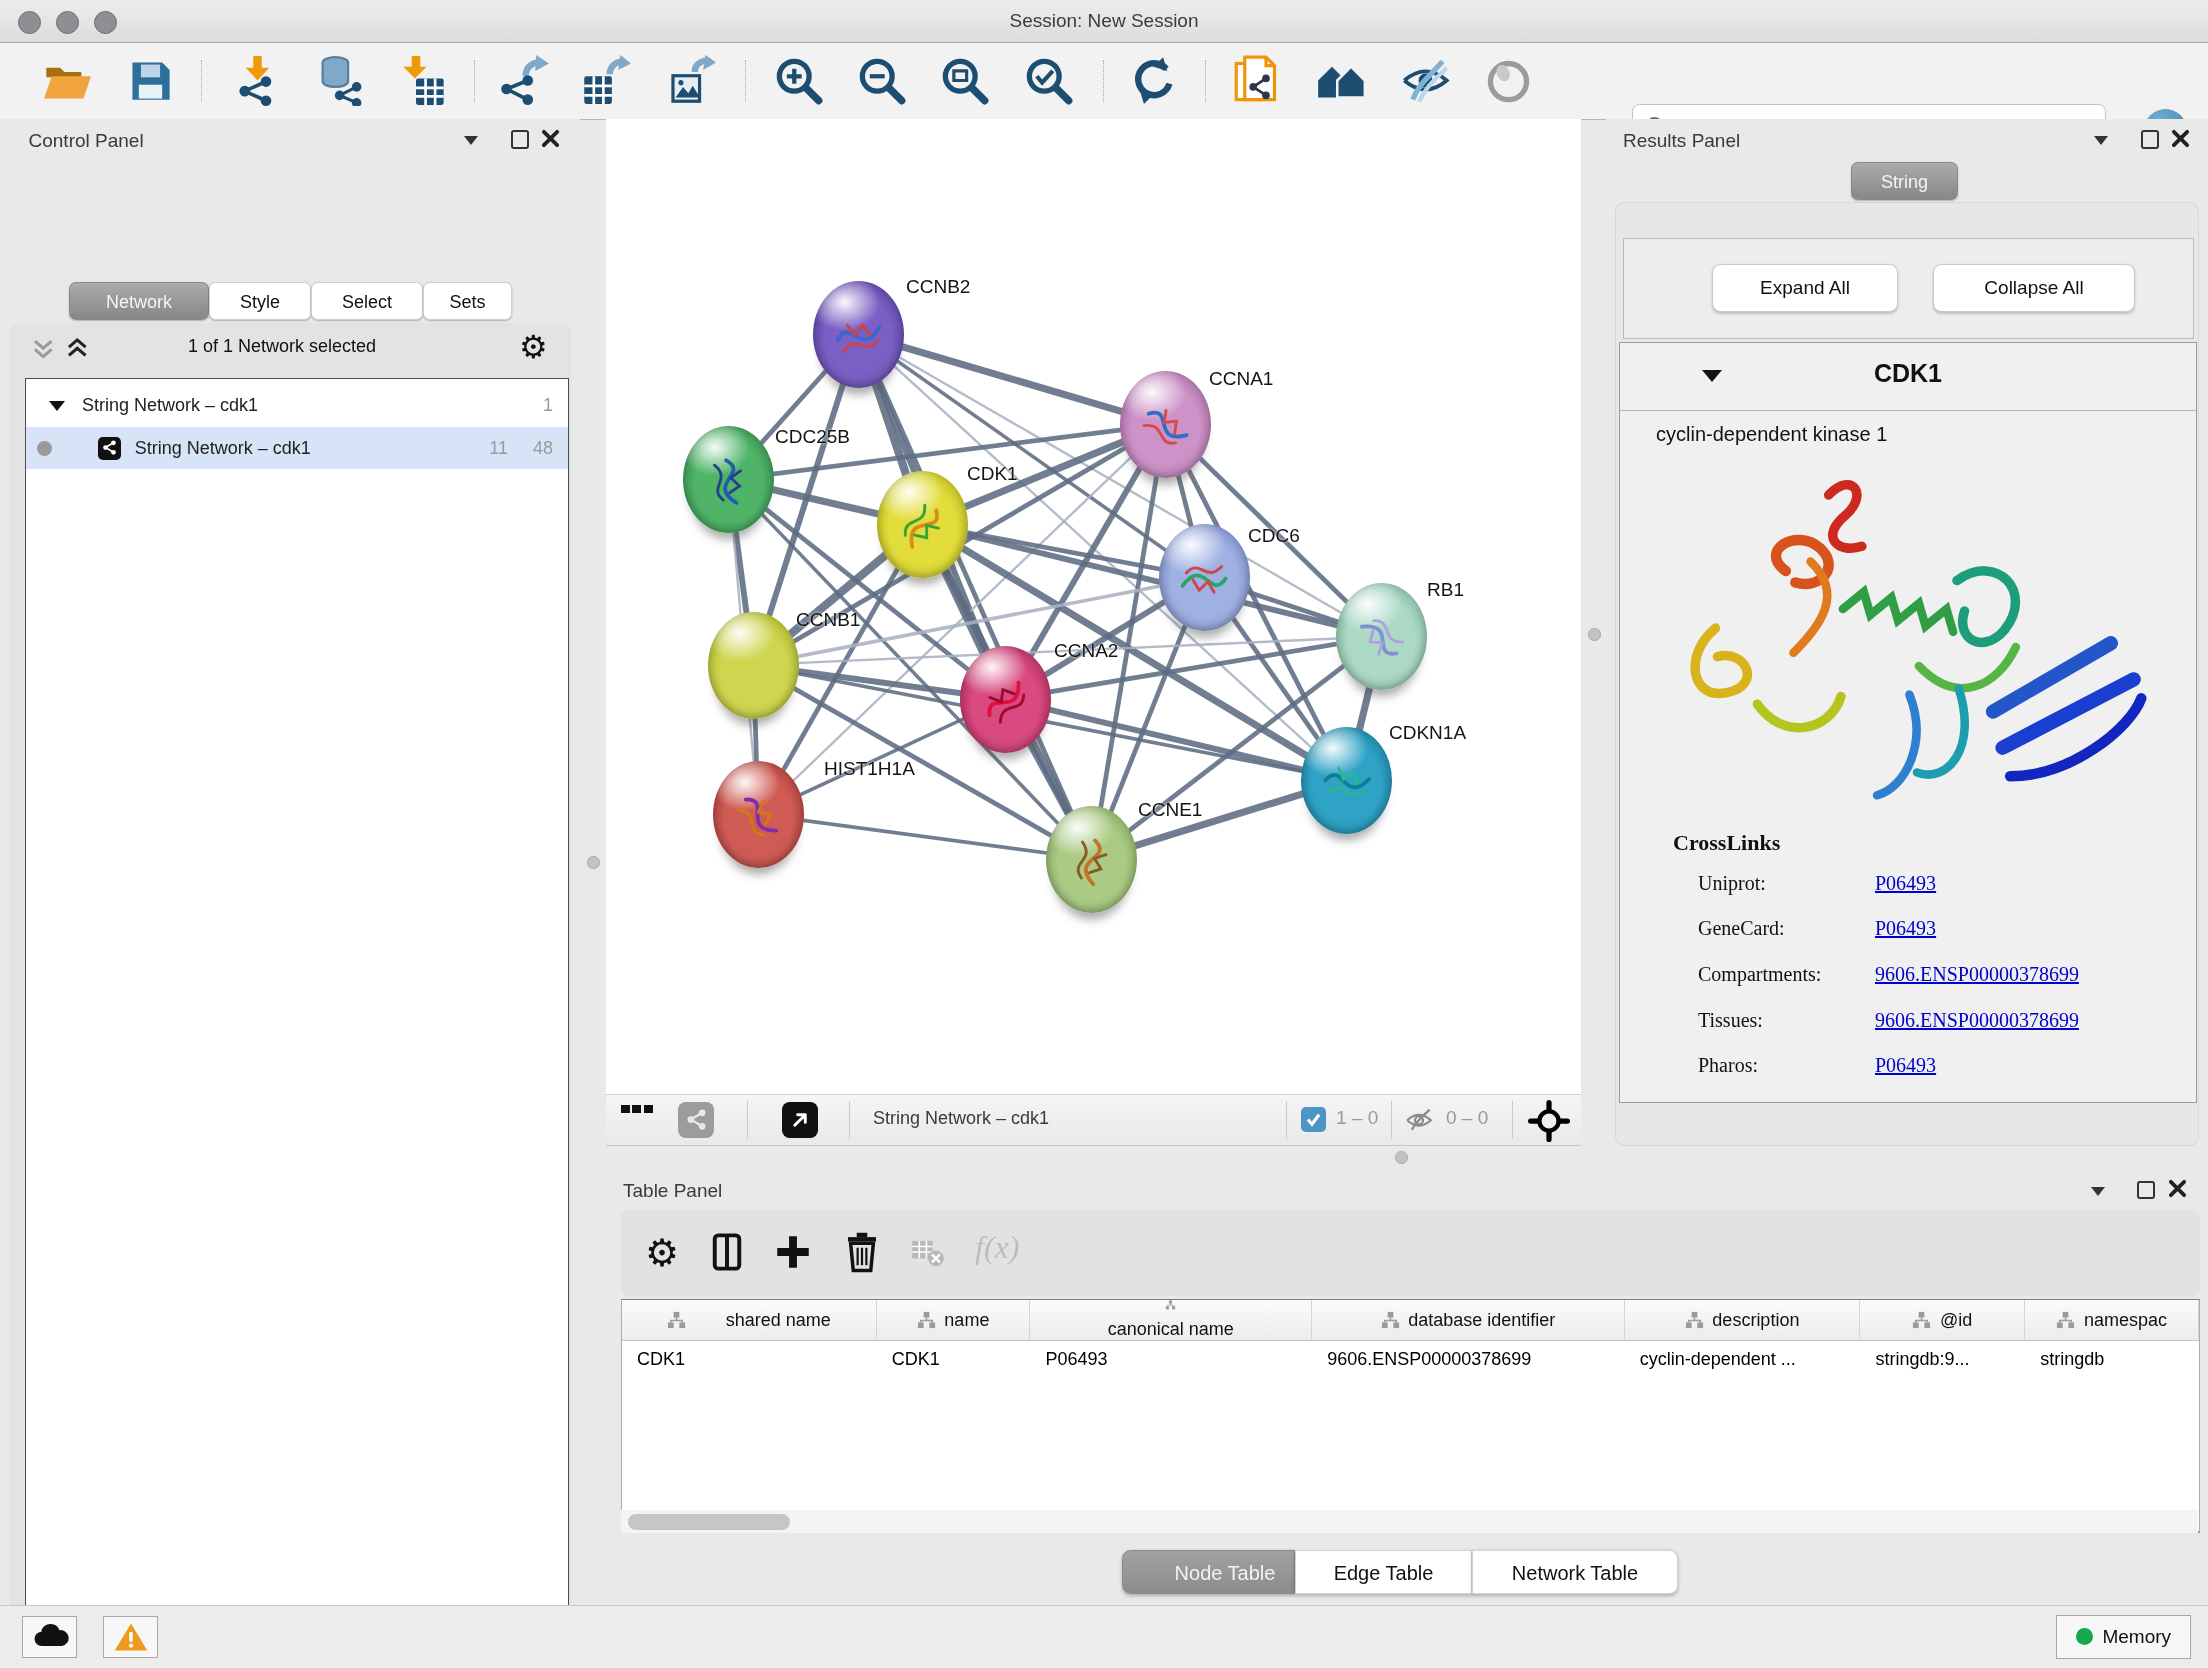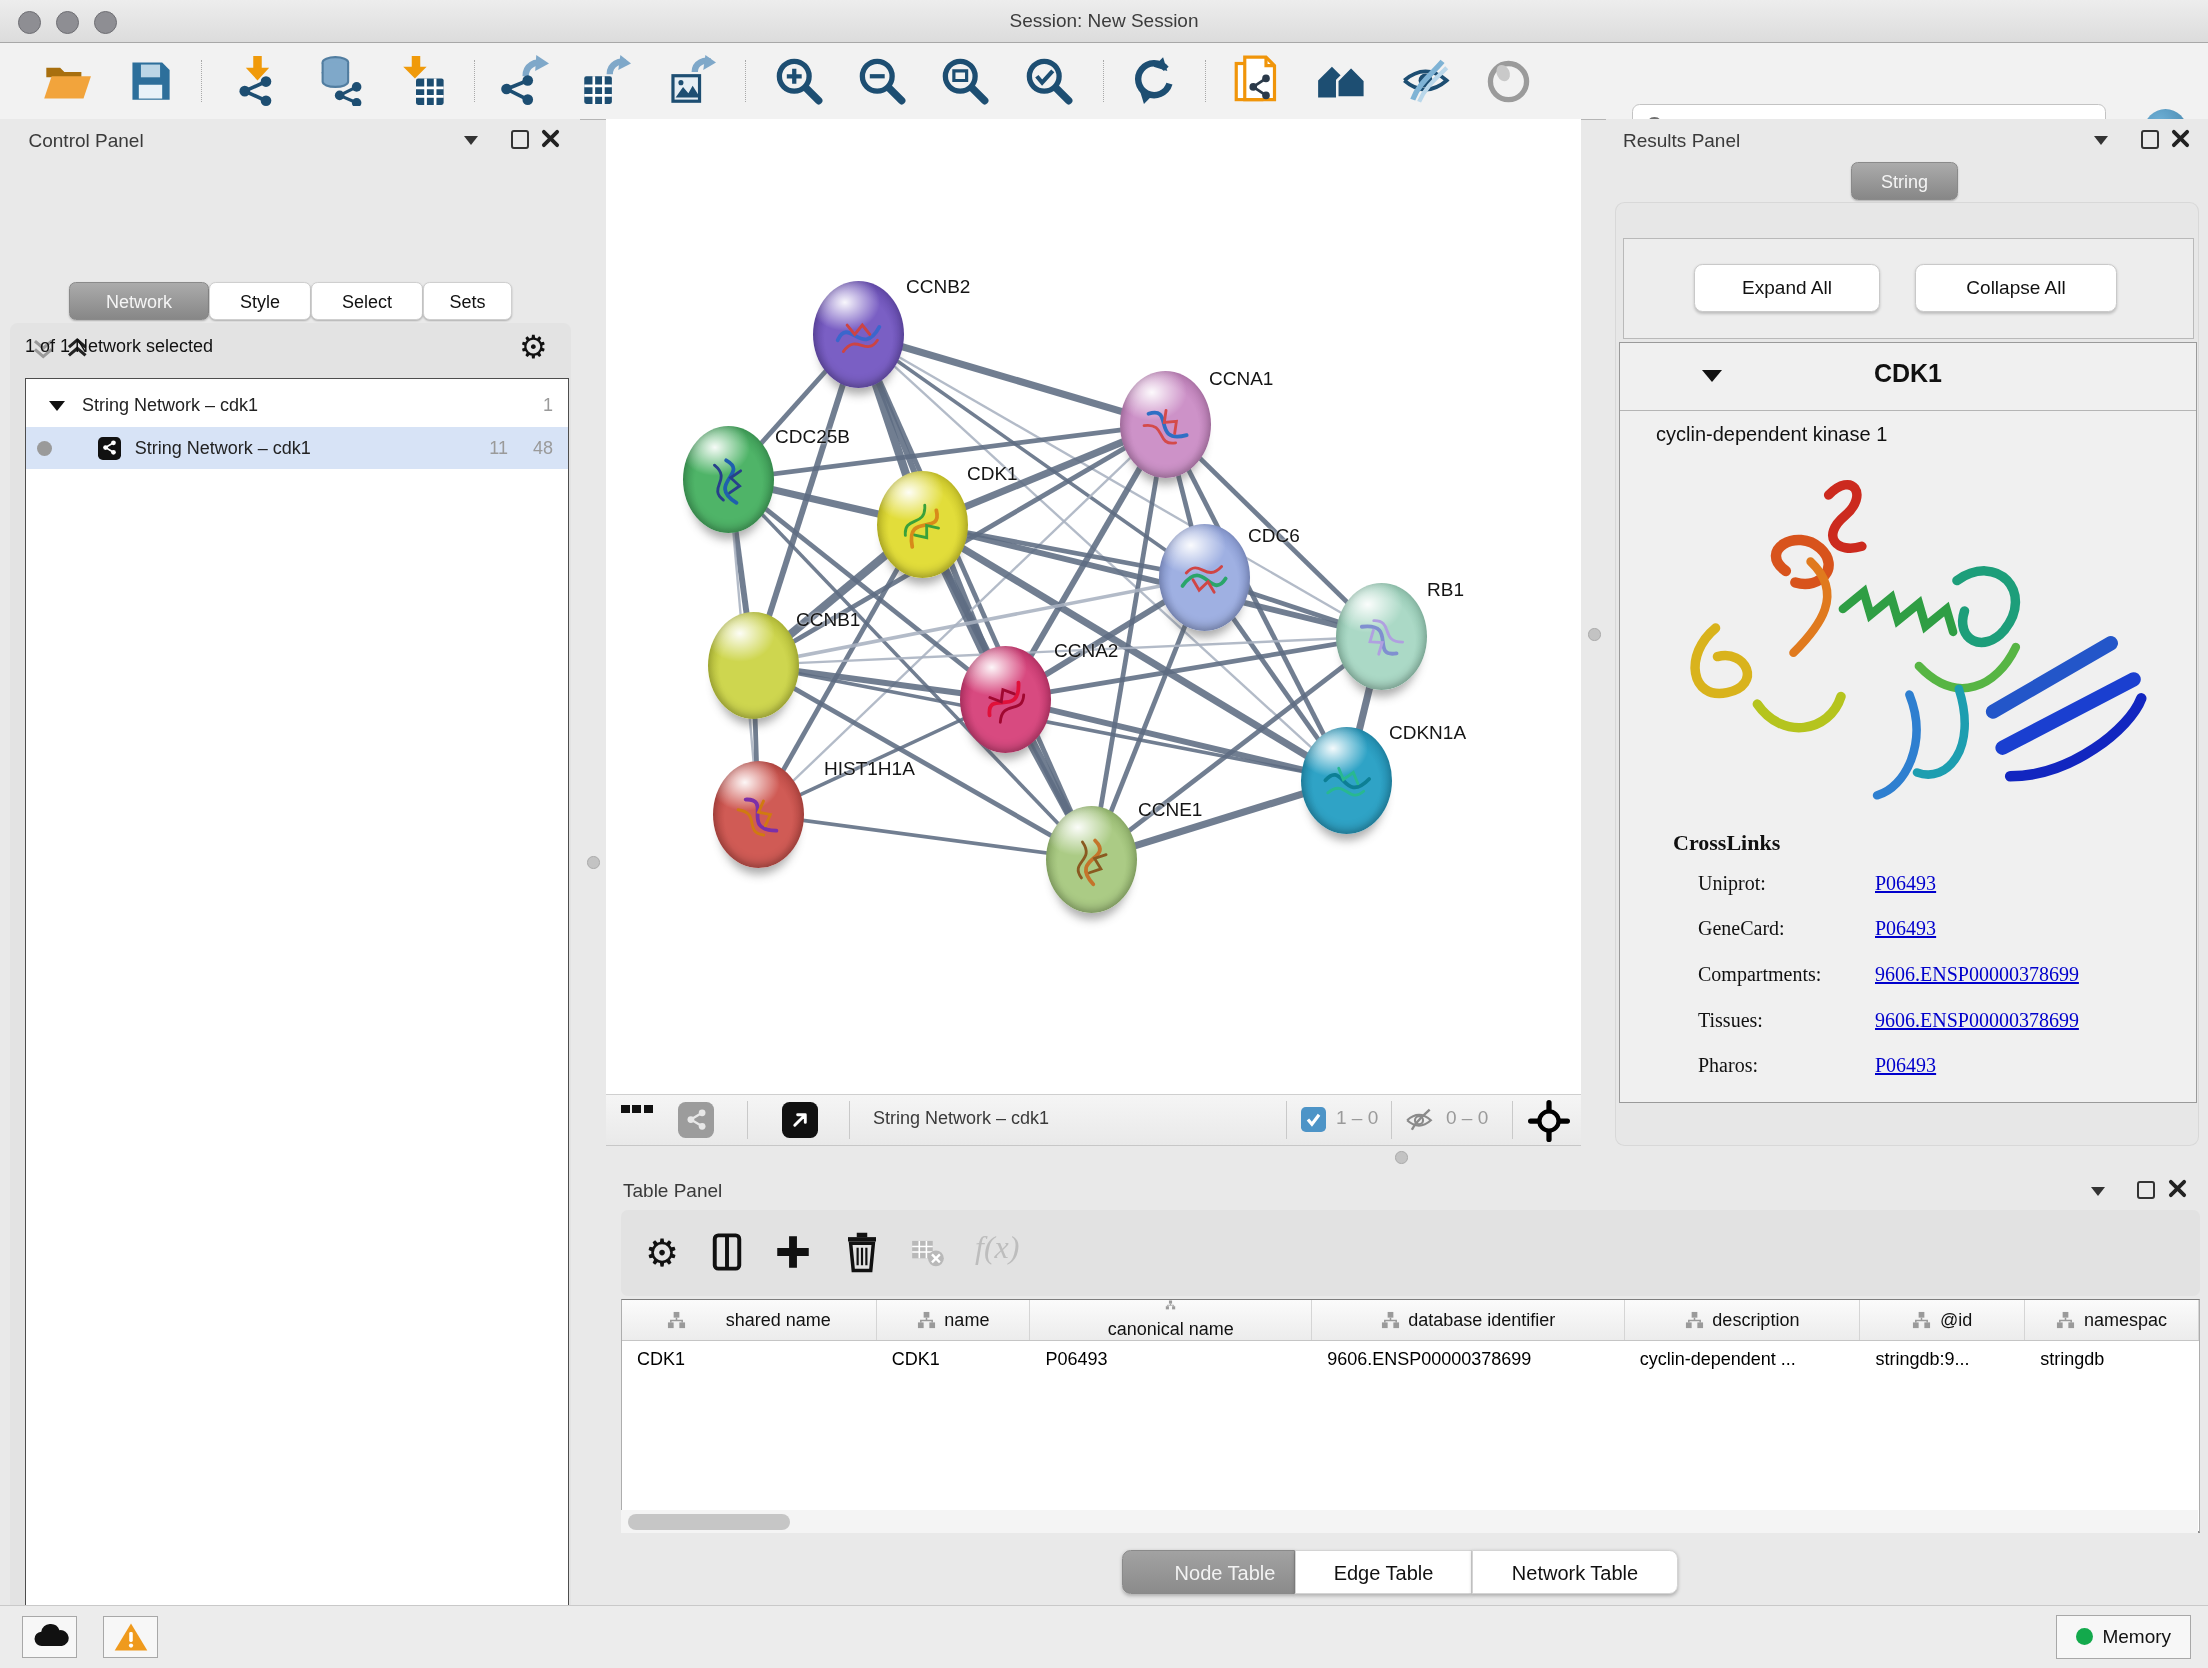--- a/index.html
+++ b/index.html
@@ -54,21 +54,21 @@
   .vf-sep{position:absolute;top:5.7px;height:38px;width:0;border-left:1px solid #c9c9c9;}
   .vf-text{position:absolute;font-size:18px;color:#3a3a3a;top:13.3px;}
   .vf-count{position:absolute;font-size:19px;color:#9a9a9a;top:12.4px;}
   .splitter-dot{width:10.5px;height:10.5px;border-radius:50%;background:#c3c3c3;border:1px solid #ababab;}
   
   .rp-bg{left:1606px;top:119px;width:602px;height:1060px;background:#e9e9e9;}
   .rp-box{left:1615px;top:202px;width:584px;height:944px;background:#e7e7e7;border-radius:9.5px;
     box-shadow:inset 0 0 0 1px #d8d8d8;}
   .rp-btnbox{left:1623px;top:238px;width:569px;height:99px;background:#ededed;border:1px solid #b9b9b9;}
   .rp-btn{position:absolute;top:25px;height:48px;background:#fff;border:1px solid #c9c9c9;border-radius:8.6px;
-    font-size:19px;color:#111;box-shadow:0 1.9px 2.9px rgba(0,0,0,.2);cursor:pointer;}
+    font-size:19px;color:#111;box-shadow:0 1.9px 2.9px rgba(0,0,0,.2);cursor:pointer;margin-left:18px;}
   .rp-card{left:1619px;top:342px;width:576px;height:759px;background:#f0f0f0;border:1.9px solid #9a9a9a;}
   .rp-card-hd{position:absolute;left:0;top:0;width:100%;height:67px;border-bottom:1px solid #b5b5b5;}
   .serif{font-family:"Liberation Serif",serif;}
   .xlink{color:#0000cc;text-decoration:underline;}
   
   .tp-bg{left:606px;top:1179px;width:1603px;height:423px;background:#e9e9e9;}
   .tp-toolbar{left:621px;top:1210px;width:1579px;height:86px;background:#e2e2e2;border-radius:6.7px;}
   .tp-tbtn{position:absolute;top:21px;width:44px;height:44px;border:none;background:transparent;padding:0;cursor:pointer;}
   .tbl{left:621px;top:1299px;width:1579px;height:234px;background:#fff;
     border:1px solid #adadad;border-top:1.9px solid #7d7d7d;border-bottom:2.9px solid #8a8a8a;box-sizing:border-box;}
@@ -263,21 +263,21 @@
     </div>
   <div class="abs cp-inner"></div>
   <div class="abs" style="left:28.5px;top:215px">
     <svg width="28.5" height="28.5" viewBox="0 0 24 24">
         <path d="M5 6l7 6 7-6M5 13l7 6 7-6" fill="none" stroke="#9a9a9a" stroke-width="2.6"></path>
       </svg></div>
   <div class="abs" style="left:63px;top:215px">
     <svg width="28.5" height="28.5" viewBox="0 0 24 24">
         <path d="M5 18l7-6 7 6M5 11l7-6 7 6" fill="none" stroke="#222" stroke-width="2.6"></path>
       </svg></div>
-  <div class="abs" style="left:25px;top:217px;width:514px;font-size:18px;color:#111">1 of 1 Network selected</div>
+  <div class="abs" style="left:25px;top:217px;width:514px;text-align:center;font-size:18px;color:#111">1 of 1 Network selected</div>
   <div class="abs" style="left:519px;top:211px;font-size:32px;color:#111;line-height:34px">⚙</div>
 
   <div class="abs tree-box">
     <div class="tree-row" style="top:5.7px">
       <div style="width:0;height:0;border-left:8.6px solid transparent;border-right:8.6px solid transparent;border-top:10.5px solid #111;margin-left:23px"></div>
       <span style="margin-left:17px">String Network – cdk1</span>
       <span class="cnt" style="margin-left:auto;margin-right:15px">1</span>
     </div>
     <div class="tree-row" style="top:48px;background:#d7e3f6">
       <div style="width:15px;height:15px;border-radius:50%;background:#9a9a9a;margin-left:11.4px"></div>

